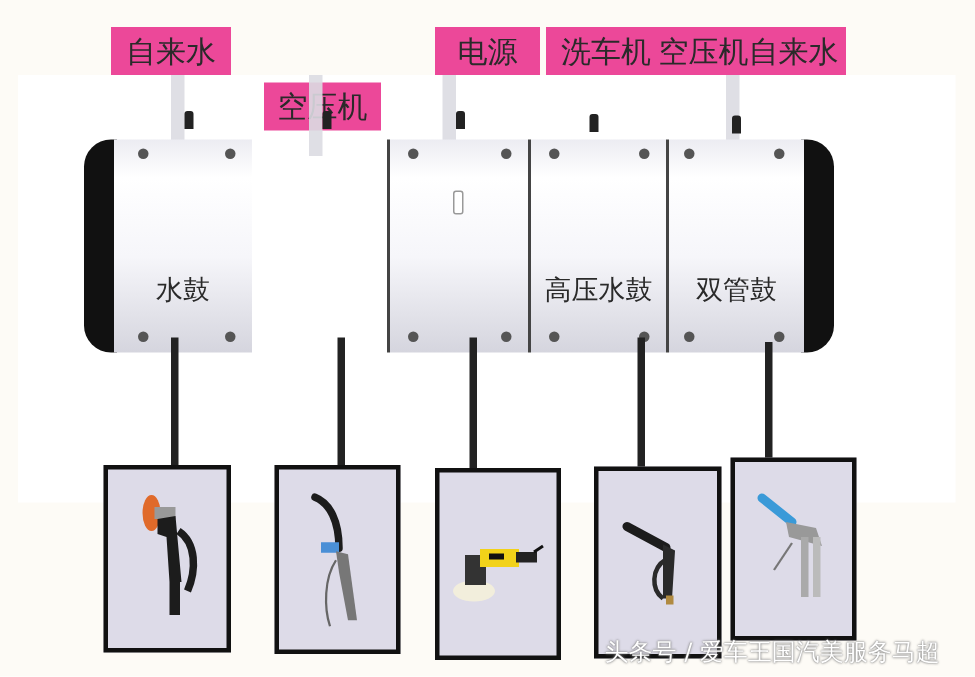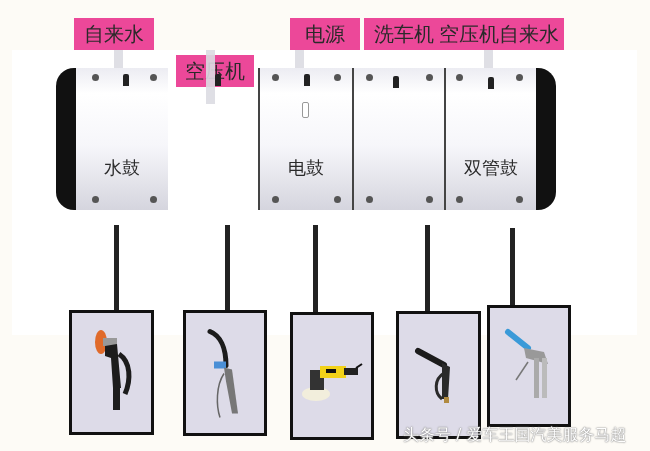--- a/index.html
+++ b/index.html
@@ -2,21 +2,21 @@
 <html><head>
 <meta charset="utf-8">
 <style>
   html, body { margin:0; padding:0; }
   body { width:650px; height:451px; position:relative; overflow:hidden;
          background:#fdfbf6; font-family:"DejaVu Sans", sans-serif; }
   .bg-panel { position:absolute; left:12px; top:50px; width:625px; height:285px; background:#ffffff; }
   .top-label { position:absolute; top:18px; height:32px; background:#ec4899; color:#2a2a2a;
                font-size:20px; line-height:32px; text-align:center; white-space:nowrap; }
   .stem { position:absolute; width:9px; background:#dcdbe2; opacity:0.9; }
-  .drum { position:absolute; left:56px; top:68px; width:500px; height:142px; }
+  .drum { position:absolute; left:56px; top:93px; width:500px; height:142px; }
   .cap-l { position:absolute; left:0; top:0; width:22px; height:142px; background:#111;
            border-radius:18px 0 0 18px; }
   .cap-r { position:absolute; right:0; top:0; width:22px; height:142px; background:#111;
            border-radius:0 18px 18px 0; }
   .seg { position:absolute; top:0; height:142px; box-sizing:border-box;
          background:linear-gradient(180deg,#ececf2 0%,#ffffff 18%,#f6f6fa 55%,#d5d5de 100%);
          border-left:2px solid #444; }
   .seg.first { border-left:none; }
   .seg-label { position:absolute; top:88px; width:100%; text-align:center; font-size:18px; color:#2a2a2a; }
   .bolt { position:absolute; width:7px; height:7px; border-radius:50%; background:#555; }
@@ -49,28 +49,28 @@
   <div class="cap-r"></div>
 
   <div class="seg first" style="left:20px;width:92px;">
     <div class="seg-label">水鼓</div>
     <div class="bolt" style="left:16px;top:6px;"></div>
     <div class="bolt" style="left:74px;top:6px;"></div>
     <div class="bolt" style="left:16px;top:128px;"></div>
     <div class="bolt" style="left:74px;top:128px;"></div>
   </div>
   <div class="seg" style="left:202px;width:94px;">
-    <div class="seg-label">电鼓</div>
     <div class="slot"></div>
     <div class="bolt" style="left:12px;top:6px;"></div>
     <div class="bolt" style="left:74px;top:6px;"></div>
     <div class="bolt" style="left:12px;top:128px;"></div>
     <div class="bolt" style="left:74px;top:128px;"></div>
   </div>
   <div class="seg" style="left:296px;width:92px;">
+    <div class="seg-label">高压水鼓</div>
     <div class="bolt" style="left:12px;top:6px;"></div>
     <div class="bolt" style="left:72px;top:6px;"></div>
     <div class="bolt" style="left:12px;top:128px;"></div>
     <div class="bolt" style="left:72px;top:128px;"></div>
   </div>
   <div class="seg" style="left:388px;width:92px;">
     <div class="seg-label">双管鼓</div>
     <div class="bolt" style="left:10px;top:6px;"></div>
     <div class="bolt" style="left:70px;top:6px;"></div>
     <div class="bolt" style="left:10px;top:128px;"></div>

